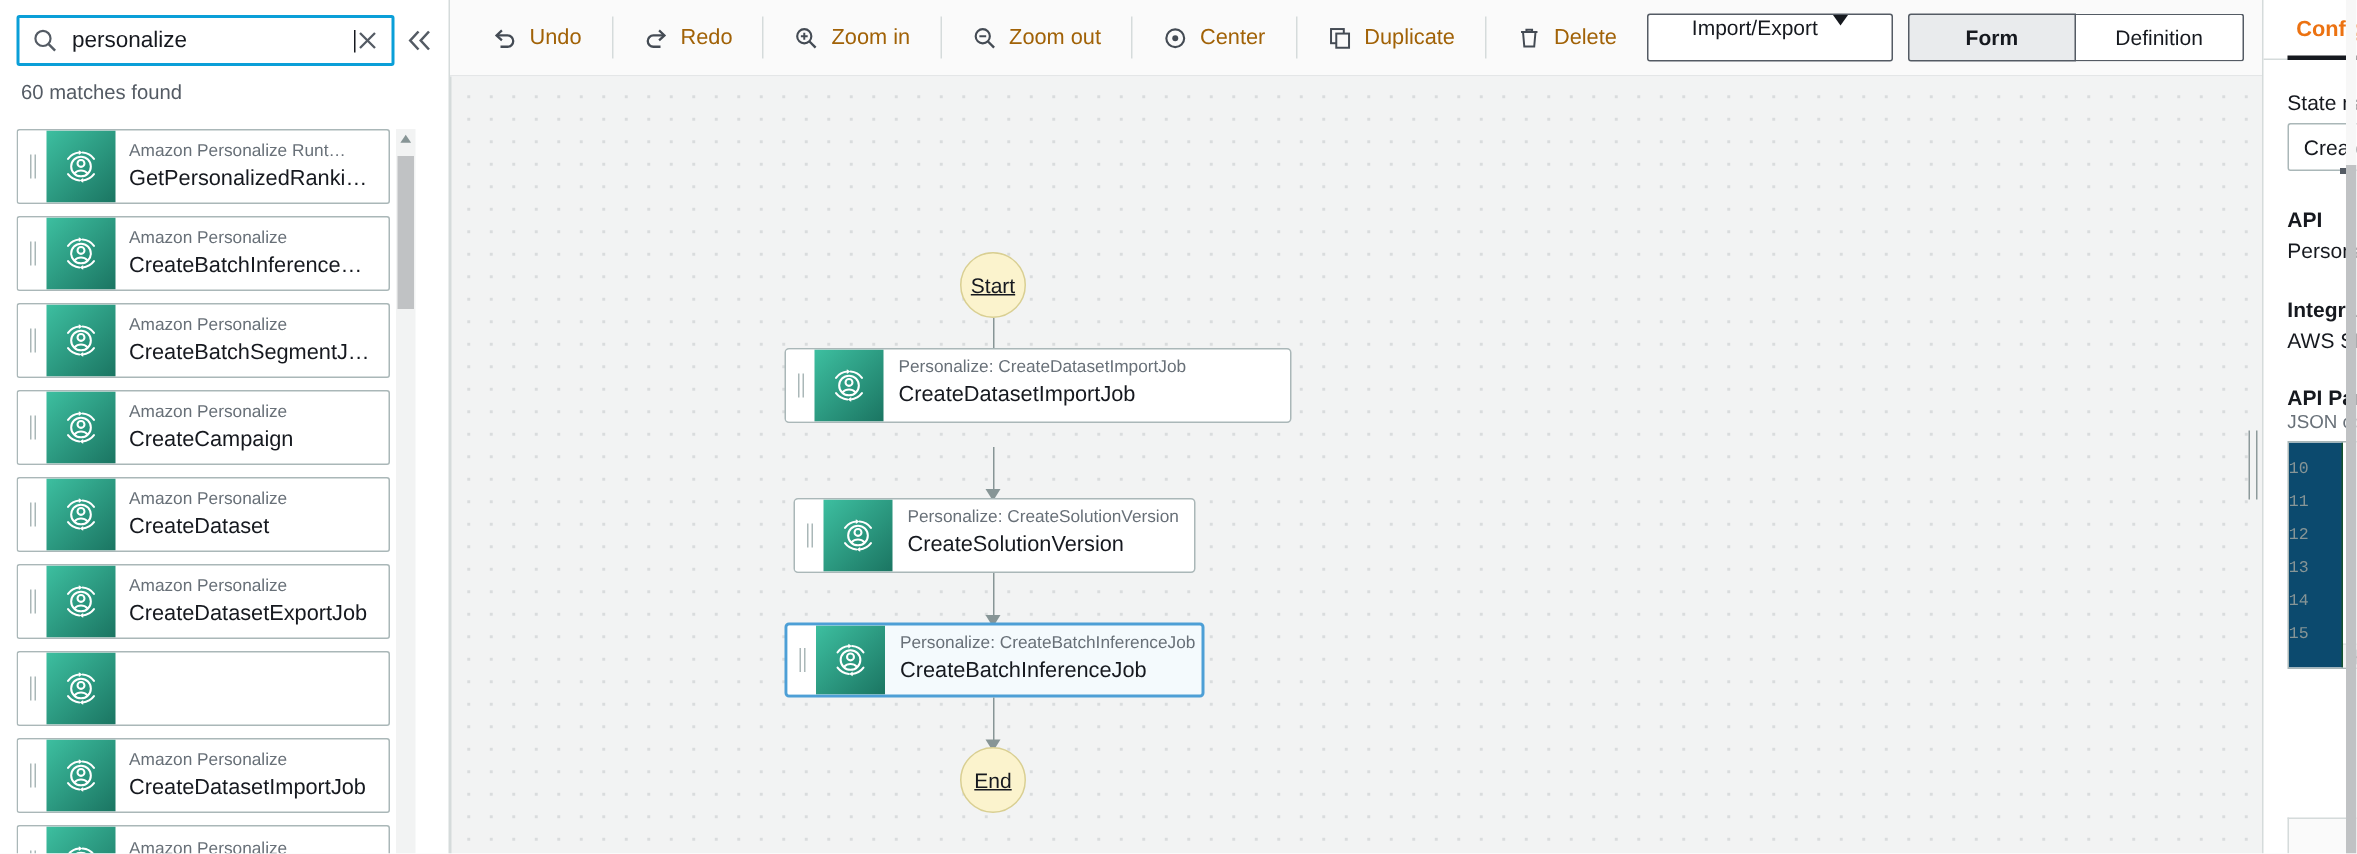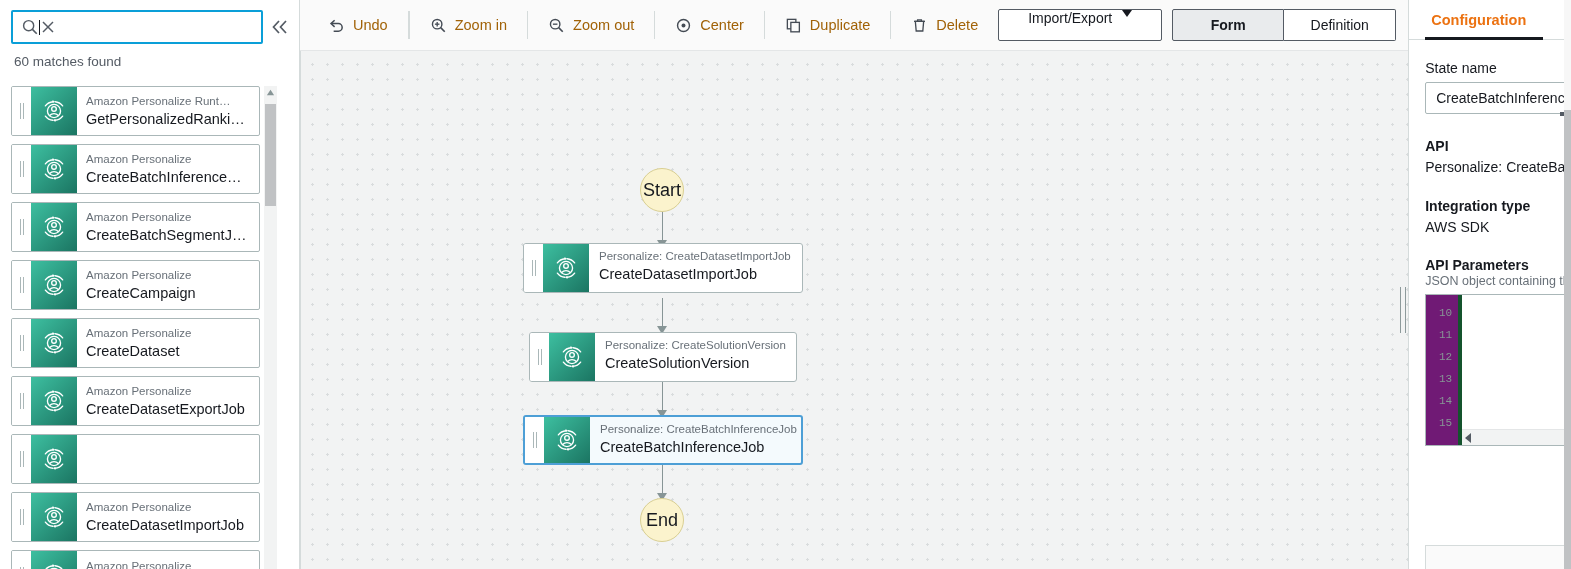--- a/index.html
+++ b/index.html
@@ -165,21 +165,21 @@
     background-size: 15px 15px;
     background-position: 4px 6px;
     border-left: 1px solid #d5dbdb;
     overflow: hidden;
   }
   .node-circle {
     position: absolute;
     width: 44px; height: 44px; border-radius: 50%;
     background: #fbf3cd; border: 1px solid #d9cf92;
     display: flex; align-items:center; justify-content:center;
-    font-size: 18px; color: #16191f;
+    font-size: 14px; color: #16191f; text-decoration: underline;
   }
   .node-box {
     position: absolute;
     height: 50px;
     border: 1px solid #aab7b8; border-radius: 3px;
     background: #ffffff;
     display: flex; align-items: stretch; overflow: hidden;
   }
   .node-box.selected { border: 2px solid #4d9fd6; background: #f4fafd; }
   .node-text { padding: 4px 10px 0 10px; }
@@ -239,24 +239,24 @@
   .editor {
     margin-top: 6px;
     border: 1px solid #aab7b8;
     background:#fff;
     height: 152px;
     position: relative;
     display:flex;
     overflow:hidden;
   }
   .gutter {
-    width: 36px; flex:0 0 36px; background:#701a75;
-    border-right:4px solid #14532d;
+    width: 36px; flex:0 0 36px; background:#0c4a6e;
+    border-right:1px solid #14532d;
     padding-top: 7px;
-    text-align: right;
+    text-align: left;
   }
   .gutter div {
     font-family:"Liberation Mono", monospace;
     font-size: 11px; color:#879596; line-height: 22px; padding-right:6px;
   }
   .code {
     flex:1 1 auto; padding: 7px 0 0 6px;
     font-family:"Liberation Mono", monospace;
     font-size: 13.5px; line-height: 22px;
     white-space: pre; overflow: hidden; color:#16191f;
@@ -288,20 +288,21 @@
 
 <div class="app">
 
   <div class="sidebar">
     <div class="search-row">
       <div class="search-box">
         <svg class="search-icon" viewBox="0 0 20 20">
           <circle cx="8.5" cy="8.5" r="5.6" fill="none" stroke="#545b64" stroke-width="1.6"></circle>
           <line x1="12.7" y1="12.7" x2="17.5" y2="17.5" stroke="#545b64" stroke-width="1.8"></line>
         </svg>
+        <span class="search-input-text">personalize</span>
           <span class="caret"></span>
         <svg class="clear-icon" viewBox="0 0 16 16">
           <line x1="3" y1="3" x2="13" y2="13" stroke="#545b64" stroke-width="1.5"></line>
           <line x1="13" y1="3" x2="3" y2="13" stroke="#545b64" stroke-width="1.5"></line>
         </svg>
       </div>
       <svg class="collapse-icon" viewBox="0 0 20 20">
         <polyline points="9,4 3.5,10 9,16" fill="none" stroke="#545b64" stroke-width="1.7"></polyline>
         <polyline points="16,4 10.5,10 16,16" fill="none" stroke="#545b64" stroke-width="1.7"></polyline>
       </svg>
@@ -571,20 +572,27 @@
 
     <div class="toolbar">
       <div class="tb-btn">
         <svg viewBox="0 0 18 18">
             <path d="M4 7h7a4 4 0 0 1 0 8H6" fill="none" stroke="#444b54" stroke-width="1.6"></path>
             <polyline points="7,3.5 3.2,7 7,10.5" fill="none" stroke="#444b54" stroke-width="1.6"></polyline>
           </svg>
         <span>Undo</span>
       </div>
       <div class="tb-sep"></div>
+      <div class="tb-btn">
+        <svg viewBox="0 0 18 18">
+            <path d="M14 7H7a4 4 0 0 0 0 8h5" fill="none" stroke="#444b54" stroke-width="1.6"></path>
+            <polyline points="11,3.5 14.8,7 11,10.5" fill="none" stroke="#444b54" stroke-width="1.6"></polyline>
+          </svg>
+        <span>Redo</span>
+      </div>
       <div class="tb-sep"></div>
       <div class="tb-btn">
         <svg viewBox="0 0 18 18">
             <circle cx="7.6" cy="7.6" r="5" fill="none" stroke="#444b54" stroke-width="1.5"></circle>
             <line x1="11.3" y1="11.3" x2="15.6" y2="15.6" stroke="#444b54" stroke-width="1.7"></line>
             <line x1="5.2" y1="7.6" x2="10" y2="7.6" stroke="#444b54" stroke-width="1.4"></line>
             <line x1="7.6" y1="5.2" x2="7.6" y2="10" stroke="#444b54" stroke-width="1.4"></line>
           </svg>
         <span>Zoom in</span>
       </div>
@@ -638,21 +646,21 @@
     <div class="canvas-wrap">
       <div class="canvas">
 
         <div class="node-circle" style="left:339px; top:117px;">
           <span>Start</span>
         </div>
 
         <div class="edge" style="left:361px; top:161px; height:33px;"></div>
         <div class="arrow" style="left:356px; top:189px;"></div>
 
-        <div class="node-box" style="left:222px; top:192px; width:280px;">
+        <div class="node-box" style="left:222px; top:181px; width:338px;">
           <span class="grip">
               <i></i>
               <i></i>
             </span>
           <span class="card-icon">
             <svg viewBox="0 0 40 40">
                 <g fill="none" stroke="#ffffff" stroke-width="1.7" stroke-linecap="round">
                   <circle cx="20" cy="20" r="8.2"></circle>
                   <circle cx="20" cy="17.4" r="2.9"></circle>
                   <path d="M14.6 25.6a7.4 7.4 0 0 1 10.8 0"></path>

